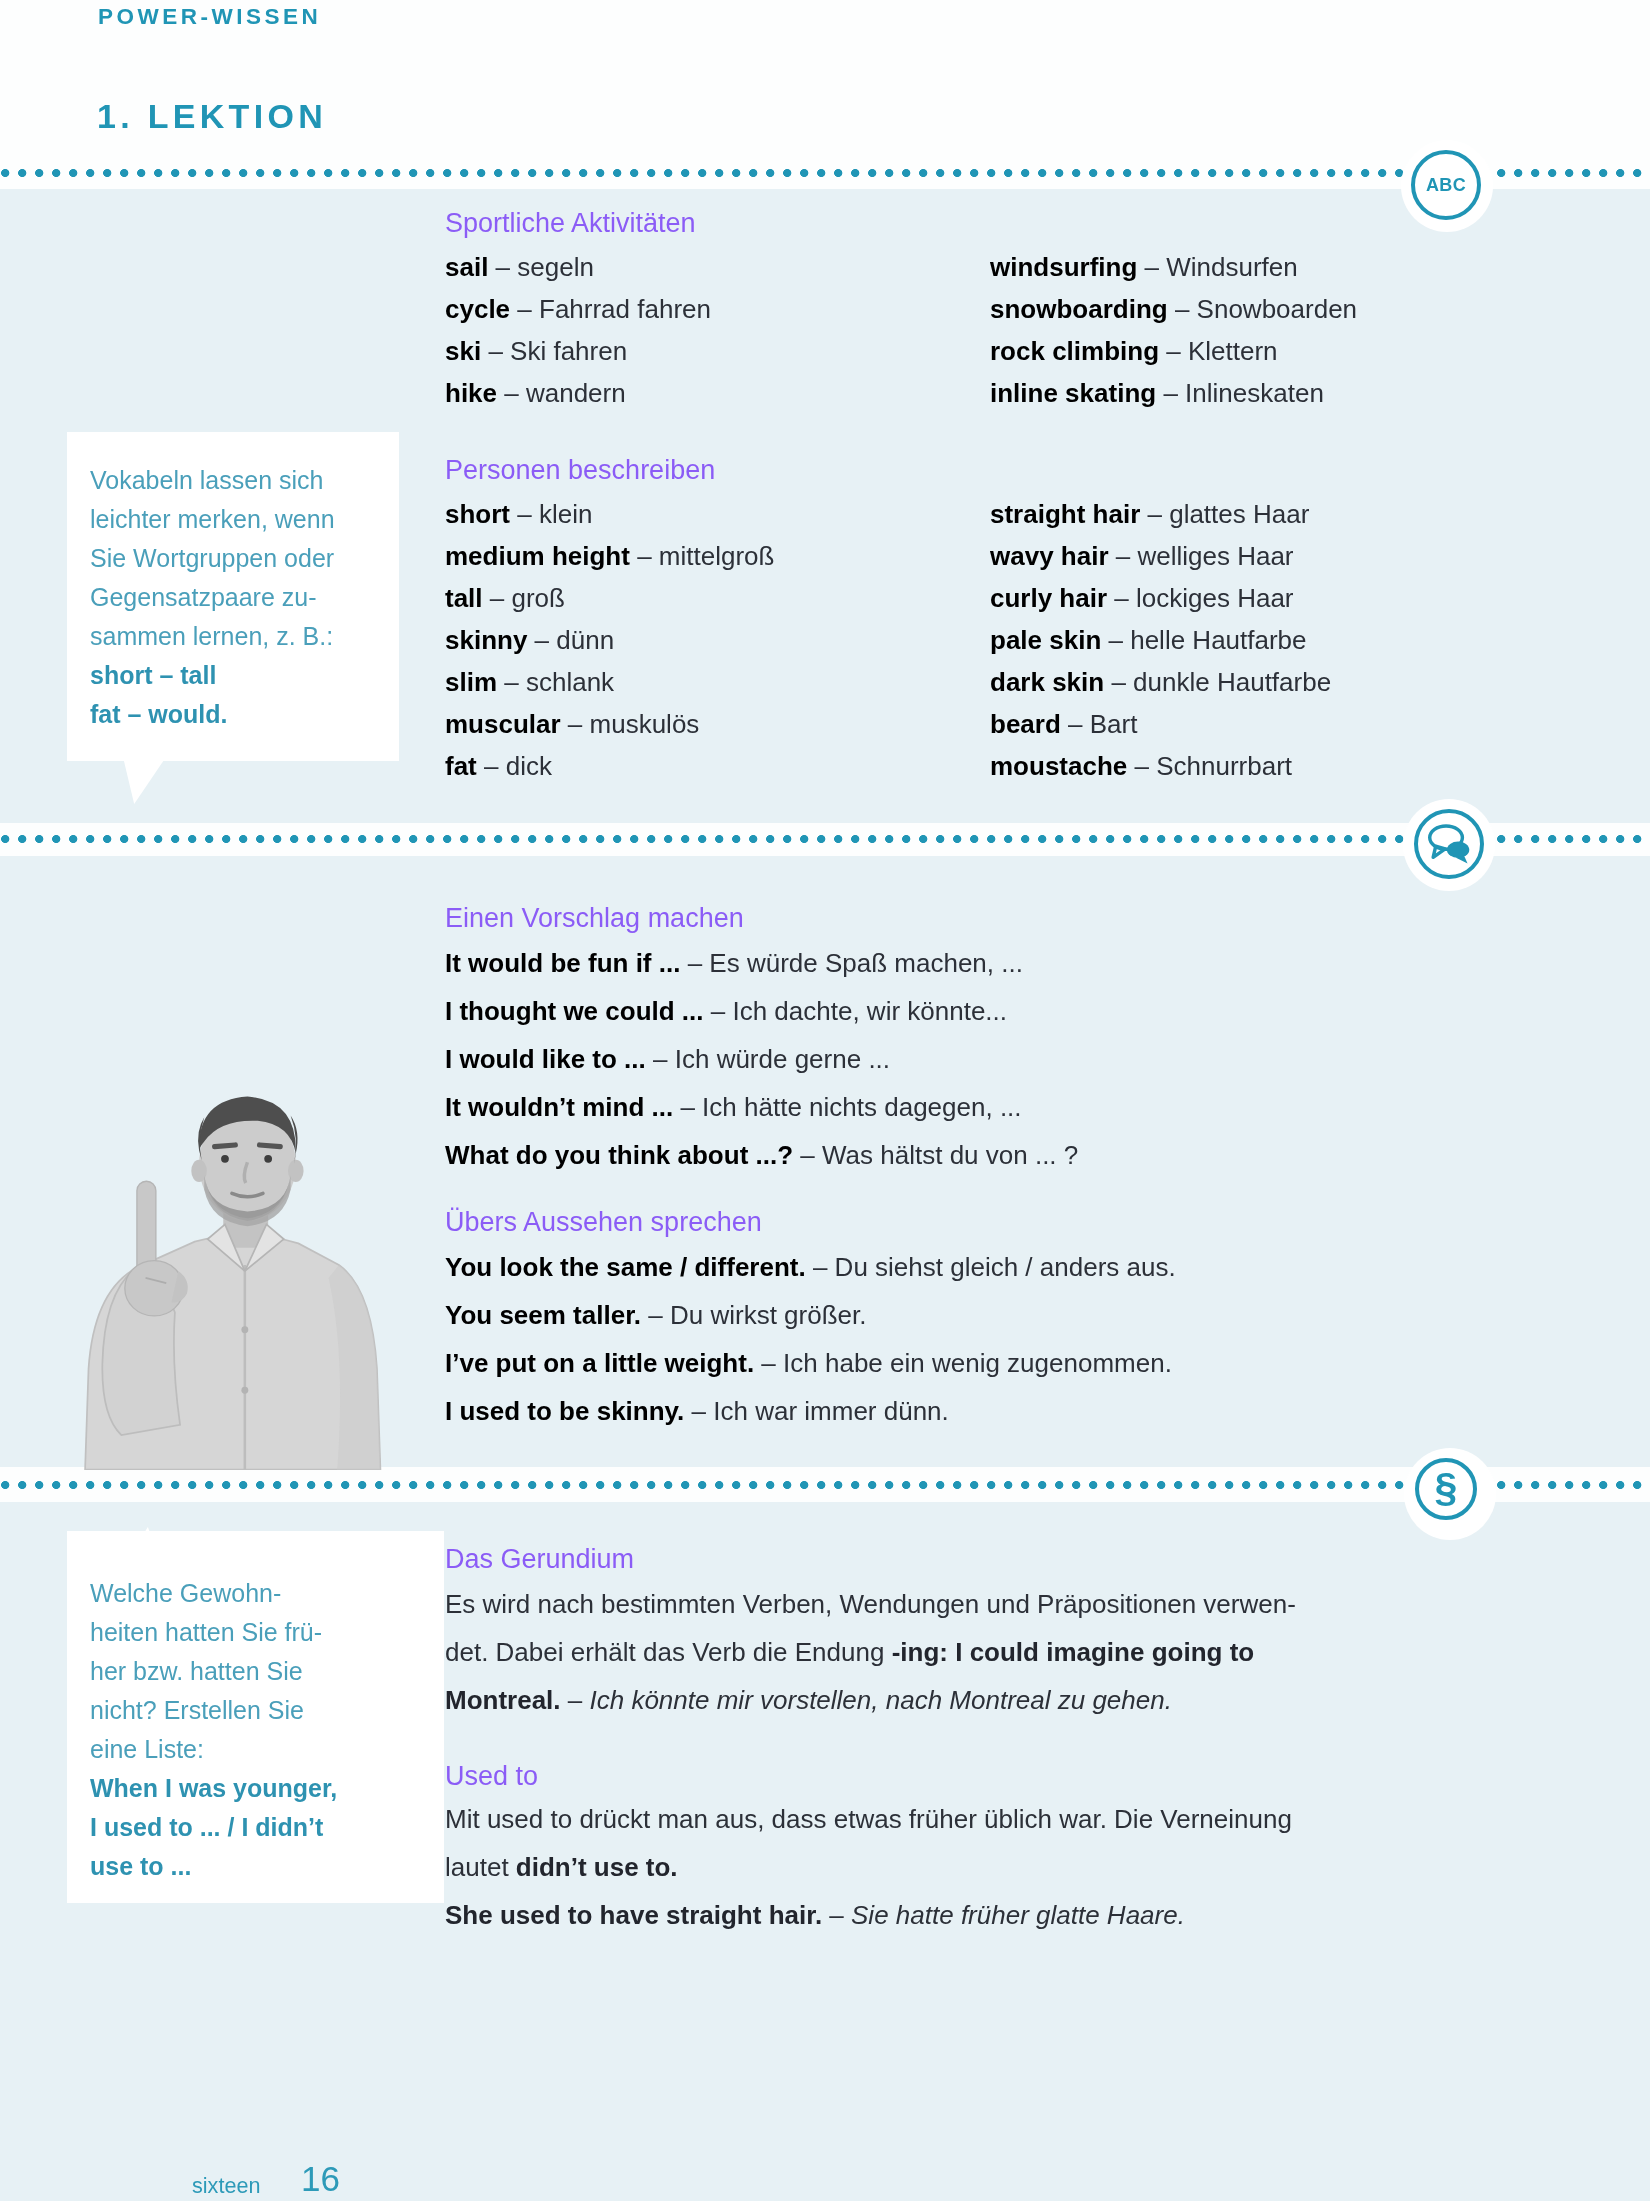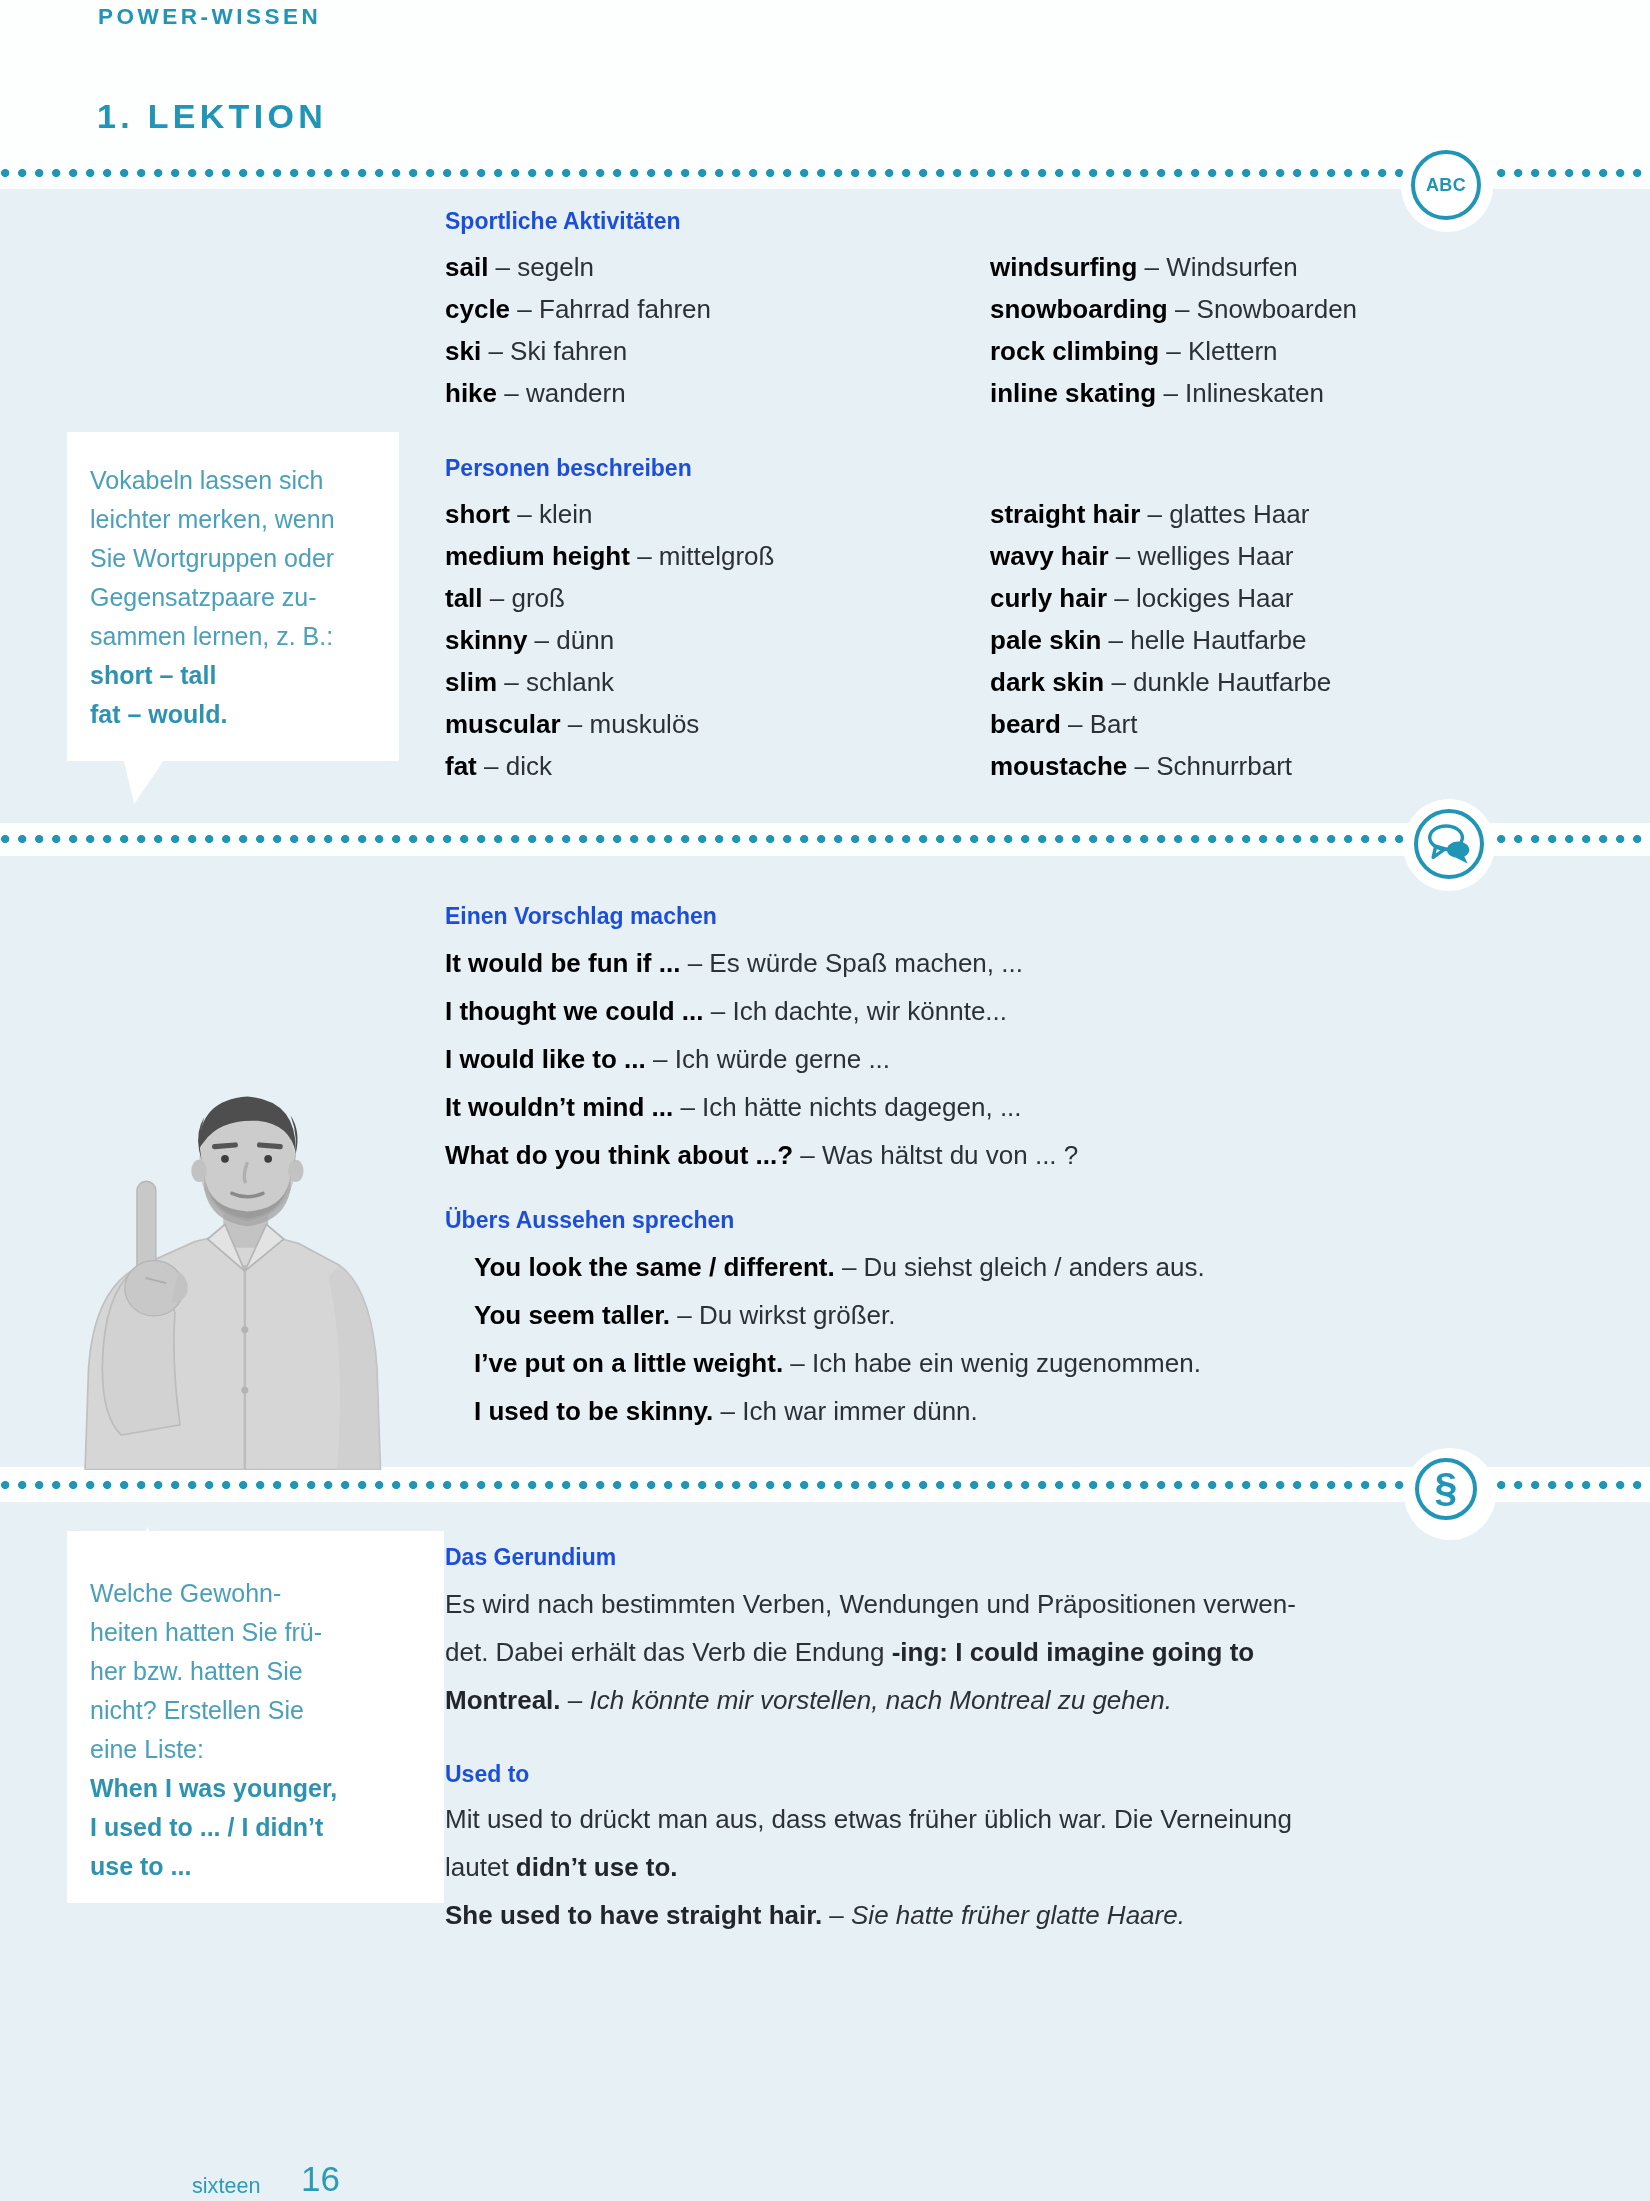--- a/index.html
+++ b/index.html
@@ -36,42 +36,42 @@
   .kicker {
     position:absolute; left:98px; top:4.3px; color:#2095b5;
     font-size:22.5px; font-weight:700; letter-spacing:3.5px; white-space:nowrap;
   }
   .title {
     position:absolute; left:97px; top:97px; margin:0; color:#2095b5;
     font-size:34px; font-weight:700; letter-spacing:4.3px; white-space:nowrap;
   }
 
   .h {
-    position:absolute; margin:0; color:#1d4ed8;
-    font-size:23px; font-weight:700; white-space:nowrap;
+    position:absolute; margin:0; color:#8b5cf6;
+    font-size:27px; font-weight:400; white-space:nowrap;
   }
   .h-sport   { left:445px; top:208px; }
   .h-person  { left:445px; top:455px; }
   .h-suggest { left:445px; top:903px; }
   .h-look    { left:445px; top:1207px; }
   .h-gerund  { left:445px; top:1544px; }
   .h-usedto  { left:445px; top:1761px; }
 
   .vlist { position:absolute; font-size:26px; color:#2c3038; }
   .vrow  { line-height:42px; white-space:nowrap; }
   .lh55 .vrow { line-height:48px; }
   .term  { font-weight:700; color:#000000; }
   .dash, .trans { font-weight:400; color:#2c3038; }
 
   .sport-left   { left:445px;  top:246px; }
   .sport-right  { left:990px; top:246px; }
   .person-left  { left:445px;  top:493px; }
   .person-right { left:990px; top:493px; }
   .suggest-list { left:445px;  top:939px; }
-  .look-list    { left:445px;  top:1243px;margin-left:29px; }
+  .look-list    { left:445px;  top:1243px; }
 
   .richtext { position:absolute; font-size:26px; color:#2c3038; }
   .richtext .rline { line-height:48px; white-space:nowrap; }
   .gerund-text { left:445px; top:1580px; }
   .usedto-text { left:445px; top:1795px; }
   .rline .b { font-weight:700; color:#22252d; }
   .rline .i { font-style:italic; }
 
   
   .tip {

